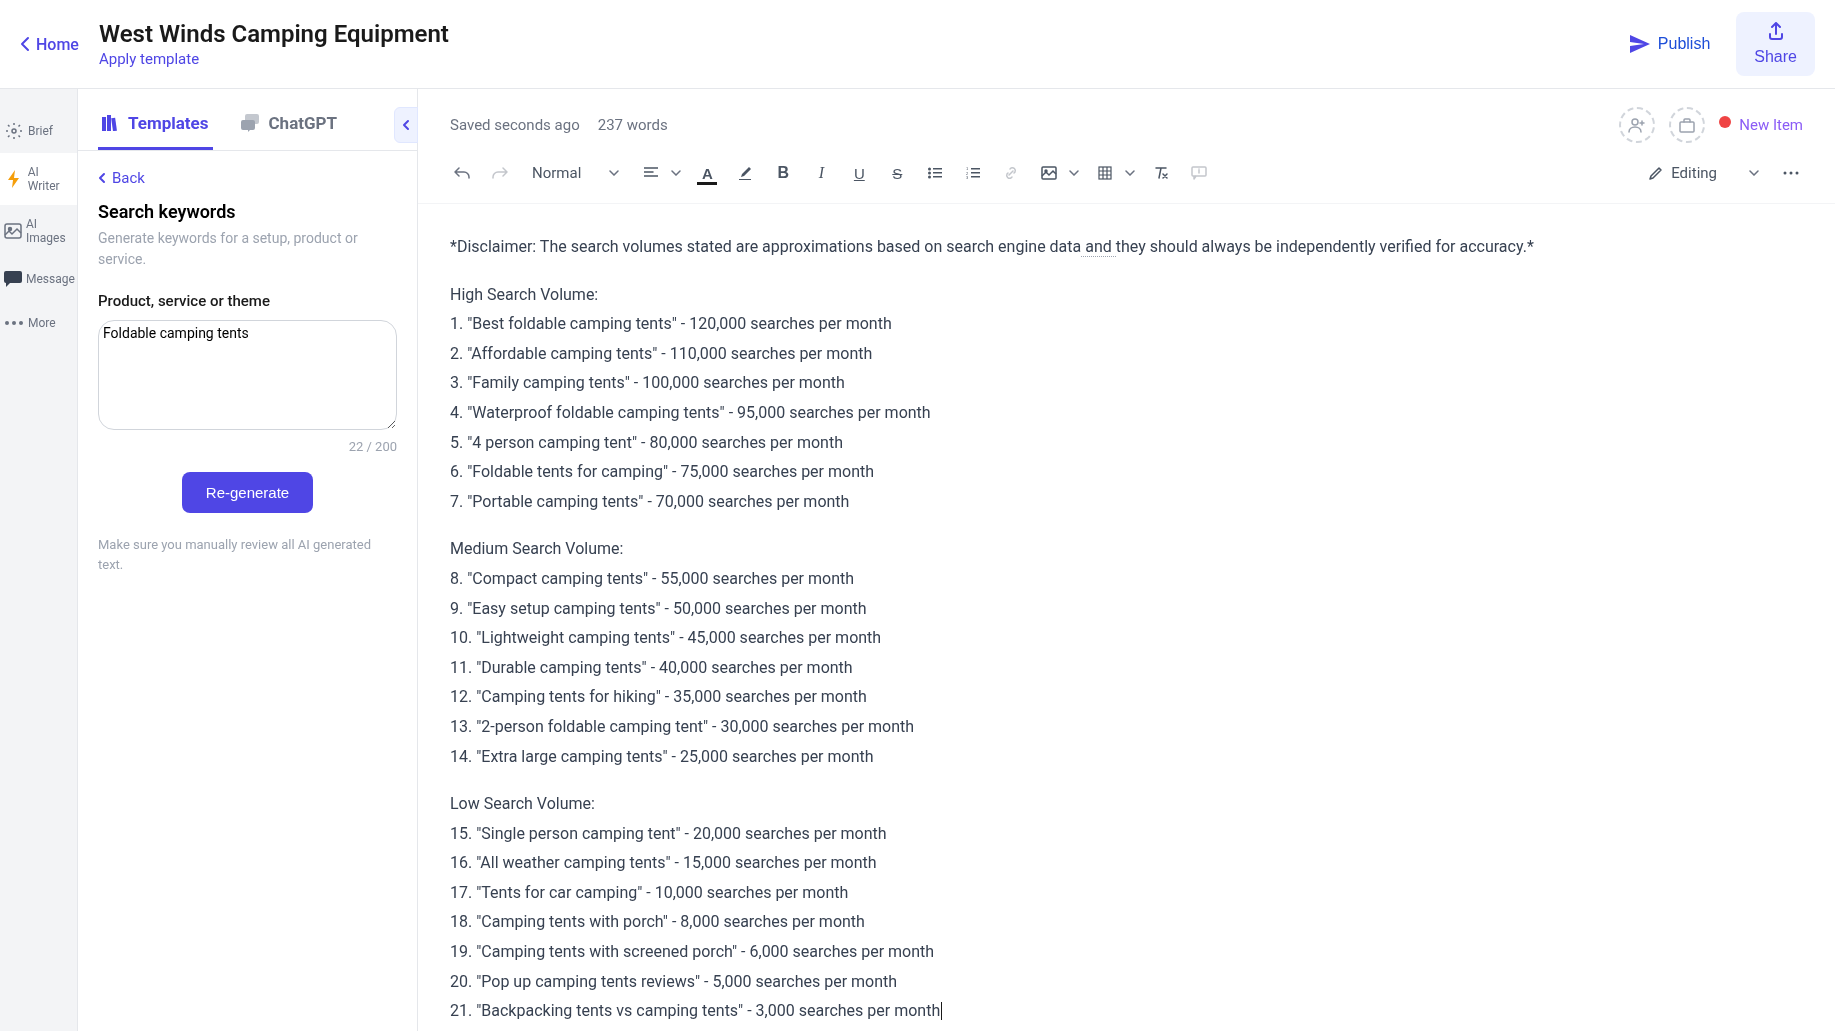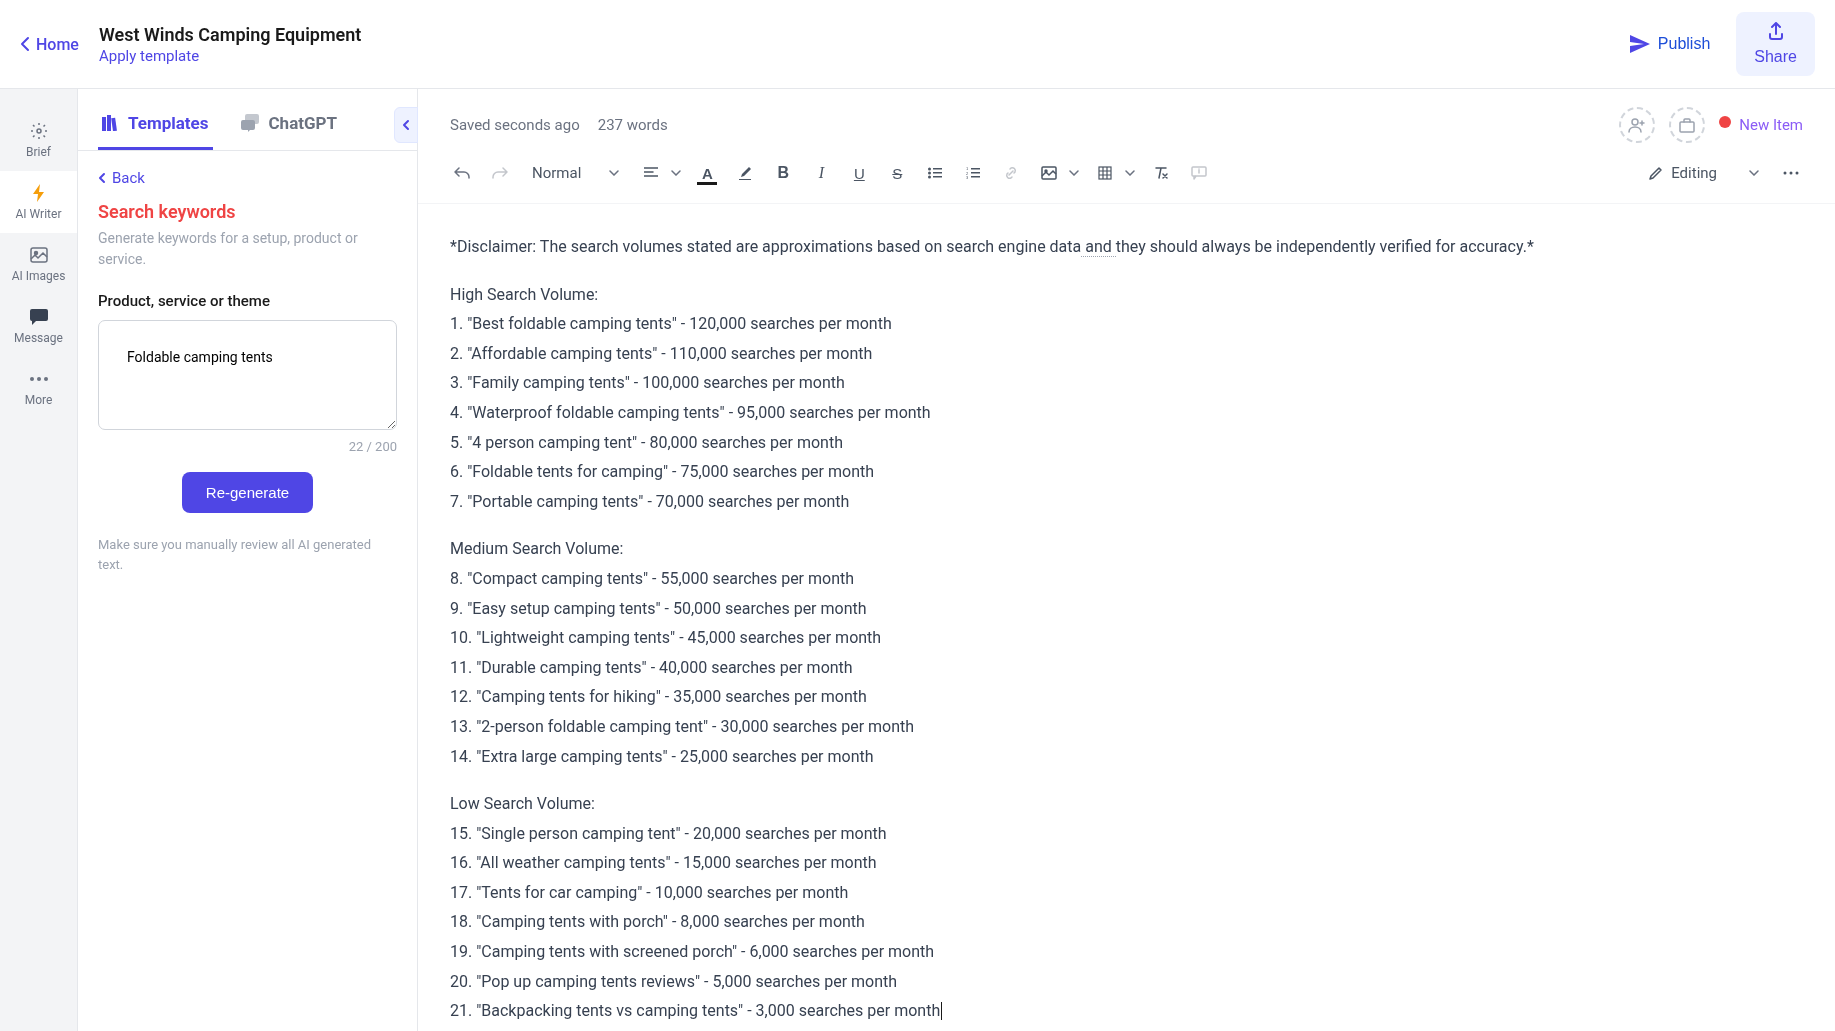--- a/index.html
+++ b/index.html
@@ -4,47 +4,47 @@
   <style>
     * { margin: 0; padding: 0; box-sizing: border-box; }
     body { font-family: -apple-system, BlinkMacSystemFont, "Segoe UI", Roboto, sans-serif; font-size: 14px; color: #1a1a1a; background: #fff; }
     
     .app { display: flex; flex-direction: column; height: 100vh; }
     
     
     .header { display: flex; align-items: center; padding: 12px 20px; border-bottom: 1px solid #e5e7eb; background: #fff; }
     .home-link { display: flex; align-items: center; gap: 6px; color: #4f46e5; font-size: 16px; font-weight: 500; cursor: pointer; margin-right: 20px; }
     .title-area { flex: 1; }
-    .page-title { font-size: 18px; font-weight: 600; color: #1a1a1a; }
+    .page-title { font-size: 24px; font-weight: 600; color: #1a1a1a; }
     .apply-template { color: #4f46e5; font-size: 15px; cursor: pointer; margin-top: 2px; }
     .header-actions { display: flex; align-items: center; gap: 12px; }
     .publish-btn { display: flex; align-items: flex-end; gap: 8px; color: #1d4ed8; font-size: 16px; font-weight: 500; padding: 8px 14px; cursor: pointer; background: transparent; border: none; }
     .share-btn { display: flex; align-items: center; gap: 8px; color: #4f46e5; font-size: 16px; font-weight: 500; padding: 10px 18px; cursor: pointer; background: #eef2ff; border: none; border-radius: 8px; flex-direction: column; }
     
     
     .main { display: flex; flex: 1; overflow: hidden; }
     
     
     .left-rail { width: 78px; background: #f3f4f6; border-right: 1px solid #e5e7eb; display: flex; flex-direction: column; padding: 20px 0; }
-    .rail-item { display: flex; flex-direction: column; align-items: center; gap: 4px; padding: 12px 4px; cursor: pointer; color: #6b7280; font-size: 12px; }
+    .rail-item { display: flex; flex-direction: row; align-items: center; gap: 4px; padding: 12px 4px; cursor: pointer; color: #6b7280; font-size: 12px; }
     .rail-item.active { background: #fff; }
     .rail-icon { width: 20px; height: 20px; display: flex; align-items: center; justify-content: center; }
     
     
     .template-panel { width: 340px; background: #fff; border-right: 1px solid #e5e7eb; display: flex; flex-direction: column; position: relative; }
     .collapse-btn { position: absolute; right: -1px; top: 18px; width: 24px; height: 36px; background: #eef2ff; border: 1px solid #e0e7ff; border-radius: 6px 0 0 6px; display: flex; align-items: center; justify-content: center; cursor: pointer; color: #4f46e5; z-index: 2; }
     .panel-tabs { display: flex; gap: 24px; padding: 16px 20px 0; border-bottom: 1px solid #e5e7eb; }
     .panel-tab { display: flex; align-items: center; gap: 8px; padding: 8px 4px 14px; cursor: pointer; color: #6b7280; font-size: 17px; font-weight: 700; border-bottom: 3px solid transparent; }
     .panel-tab.active { color: #4f46e5; border-bottom-color: #4f46e5; }
     .panel-body { padding: 18px 20px; flex: 1; overflow-y: auto; }
     .back-link { display: flex; align-items: center; gap: 6px; color: #4f46e5; font-size: 15px; cursor: pointer; margin-bottom: 14px; }
-    .section-title { font-size: 18px; font-weight: 600; color: #ef4444; margin-bottom: 6px; }
+    .section-title { font-size: 18px; font-weight: 600; color: #000000; margin-bottom: 6px; }
     .section-desc { font-size: 14px; color: #9ca3af; margin-bottom: 22px; line-height: 1.5; }
     .input-label { font-size: 15px; color: #1a1a1a; margin-bottom: 10px; font-weight: 500; }
-    .textarea { width: 100%; min-height: 110px; padding: 28px; border: 1px solid #d1d5db; border-radius: 7px; font-size: 14px; font-family: inherit; resize: vertical; }
+    .textarea { width: 100%; min-height: 110px; padding: 4px; border: 1px solid #d1d5db; border-radius: 16px; font-size: 14px; font-family: inherit; resize: vertical; }
     .char-count { text-align: right; font-size: 13px; color: #9ca3af; margin-top: 6px; }
     .regen-btn { display: block; margin: 18px auto 0; padding: 12px 24px; background: #4f46e5; color: #fff; border: none; border-radius: 8px; font-size: 15px; font-weight: 500; cursor: pointer; }
     .review-note { font-size: 13px; color: #9ca3af; margin-top: 22px; line-height: 1.5; }
     
     
     .editor-area { flex: 1; display: flex; flex-direction: column; overflow: hidden; background: #fff; }
     .editor-status { display: flex; align-items: center; gap: 18px; padding: 18px 32px 0; color: #6b7280; font-size: 15px; }
     .status-right { margin-left: auto; display: flex; align-items: center; gap: 14px; }
     .circle-btn { width: 36px; height: 36px; border-radius: 50%; border: 2px dashed #d1d5db; display: flex; align-items: center; justify-content: center; cursor: pointer; color: #9ca3af; }
     .new-item { display: flex; align-items: flex-start; gap: 8px; font-size: 15px; color: #8b5cf6; }

